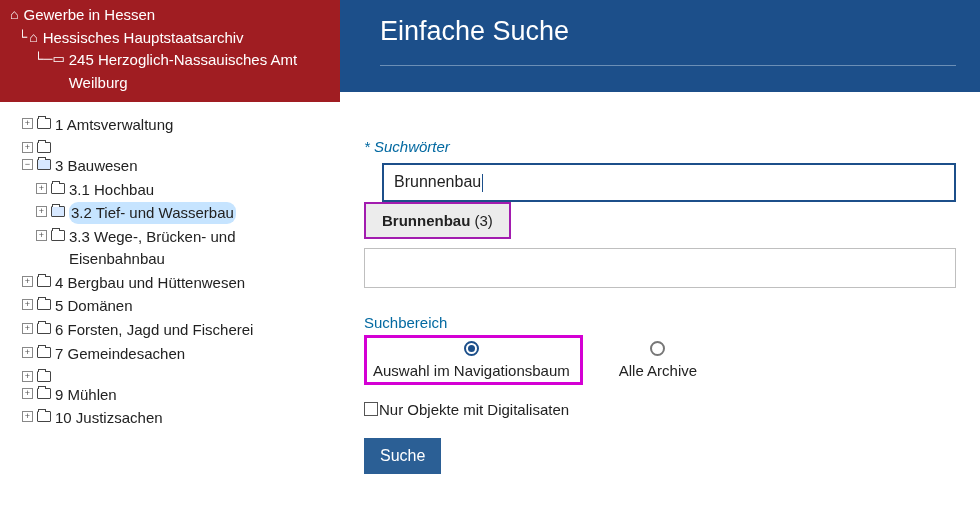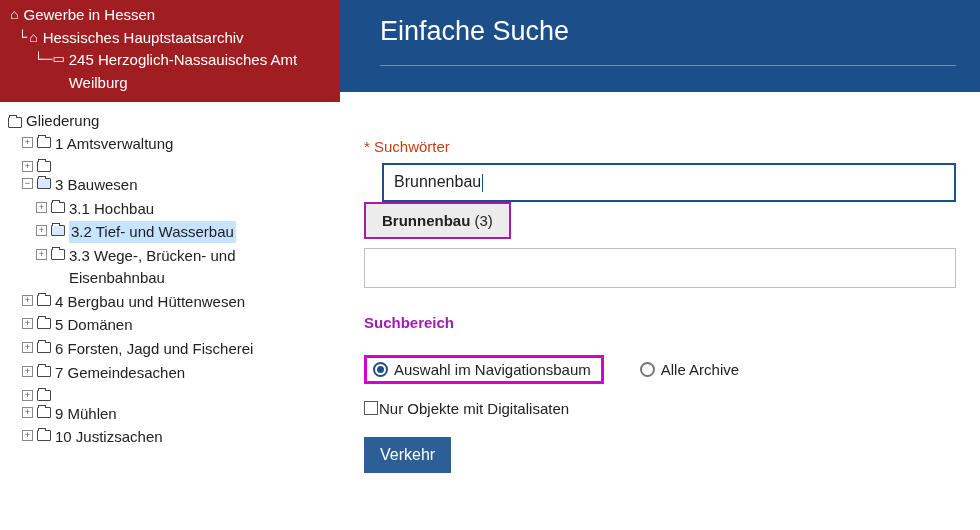--- a/index.html
+++ b/index.html
@@ -67,21 +67,21 @@
     content:"";
     position:absolute;
     top:-3px; left:0;
     width:6px; height:2px;
     border:1px solid #444;
     border-bottom:none;
     background:#fff;
   }
   .folder-icon.open { background:#d7e8ff; }
   .node-label { cursor:default; }
-  .node-label.selected { background:#c6e4ff; padding:0 2px; }
+  .node-label.selected { background:#c6e4ff; padding:0 2px;border-radius:9px; }
   .sub { padding-left: 14px; }
 
   .main {
     flex:1;
     display:flex;
     flex-direction:column;
     min-width:0;
   }
   .main-header {
     background:#1c4f8a;
@@ -93,21 +93,21 @@
     font-weight:400;
     margin-bottom:18px;
   }
   .main-hr {
     border:none;
     border-top:1px solid #6b8fb6;
   }
   .form-area {
     padding: 46px 24px 20px 24px;
   }
-  .field-label { font-size:15px; color:#c2410c; margin-bottom:8px; display:block;}
+  .field-label { font-size:15px; color:#0369a1; margin-bottom:8px; display:block;font-style:italic;}
   .search-input {
     width:100%;
     border:2px solid #1c4f8a;
     padding:8px 10px;
     font-size:16px;
     color:#222;
     outline:none;
   }
   .suggest-wrap { position:relative;padding-left:18px; }
   .suggest-pop {
@@ -120,31 +120,30 @@
   }
   .suggest-pop b { font-weight:700; }
   .below-box {
     margin-top:46px;
     width:100%;
     border:1px solid #bfbfbf;
     height:40px;
   }
   .section-label {
     margin-top:26px;
-    margin-bottom:24px;
-    color:#a21caf;
-    font-weight:bold;
+    margin-bottom:4px;
+    color:#0369a1;
   }
   .radio-row {
     display:flex;
     gap:36px;
     align-items:center;
     margin-bottom:16px;
   }
-  .radio-item { display:flex; align-items:center; gap:6px; }
+  .radio-item { display:flex; align-items:center; gap:6px;flex-direction:column; }
   .radio-outer {
     width:15px; height:15px; border-radius:50%;
     border:2px solid #1c4f8a;
     display:flex; align-items:center; justify-content:center;
   }
   .radio-outer.unchecked { border-color:#777; }
   .radio-inner {
     width:7px; height:7px; border-radius:50%;
     background:#1c4f8a;
   }
@@ -189,24 +188,20 @@
       <span class="home-glyph">⌂</span>
       <span class="bc-text">Hessisches Hauptstaatsarchiv</span>
     </div>
     <div class="bc-row bc-indent2">
       <span class="bc-icon">└─▭</span>
       <span class="bc-text">245 Herzoglich-Nassauisches Amt Weilburg</span>
     </div>
   </div>
 
   <div class="tree">
-    <div class="tree-root-row">
-      <span class="folder-icon"></span>
-      <span class="node-label">Gliederung</span>
-    </div>
     <ul>
       <li>
         <div class="node-row">
           <span class="expander">+</span>
           <span class="folder-icon"></span>
           <span class="node-label">1 Amtsverwaltung</span>
         </div>
       </li>
       <li>
         <div class="node-row">
@@ -331,15 +326,15 @@
         <span class="radio-outer unchecked"></span>
         <span>Alle Archive</span>
       </div>
     </div>
 
     <div class="check-row">
       <span class="checkbox"></span>
       <span>Nur Objekte mit Digitalisaten</span>
     </div>
 
-    <button class="submit-btn">Verkehr</button>
+    <button class="submit-btn">Suche</button>
   </div>
 </div>
 
 </body></html>

